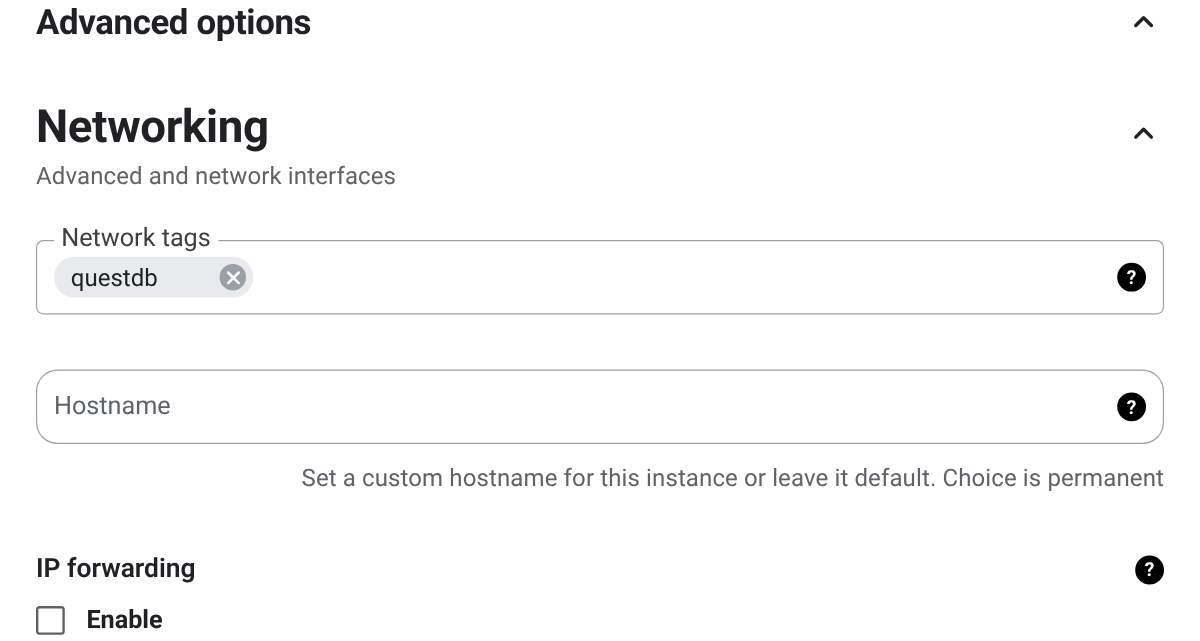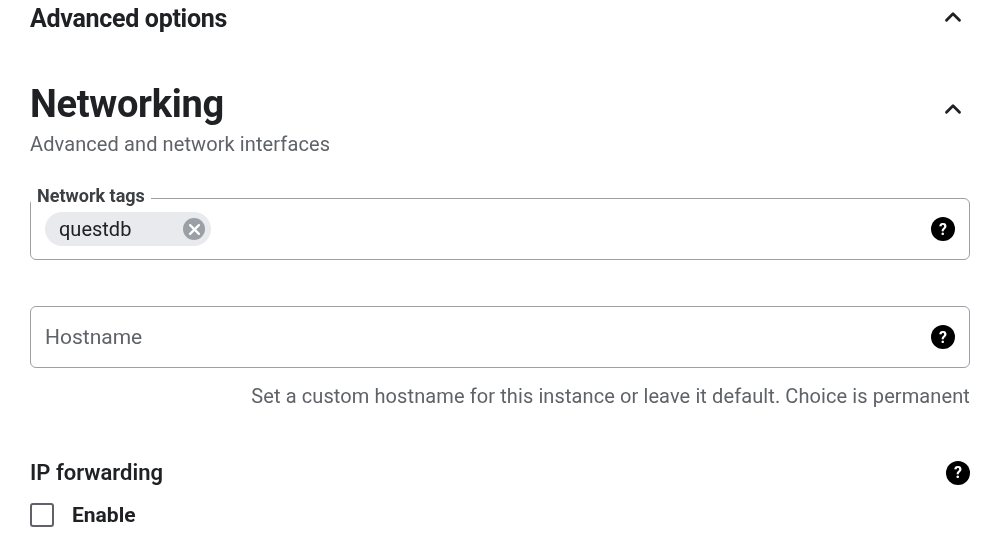--- a/index.html
+++ b/index.html
@@ -11,21 +11,21 @@
       height: 534px;
       padding: 0 30px;
     }
     .section-header {
       display: flex;
       align-items: center;
       justify-content: space-between;
       cursor: pointer;
     }
     .adv-title {
-      font-size: 25px;
+      font-size: 29px;
       font-weight: 700;
       letter-spacing: -0.3px;
       padding-top: 2px;
     }
     .chev {
       width: 34px;
       height: 34px;
       display: flex;
       align-items: center;
       justify-content: center;
@@ -54,26 +54,26 @@
       border-radius: 6px;
       margin-top: 42px;
       padding: 12px 14px;
       min-height: 62px;
       display: flex;
       align-items: center;
     }
     .fieldset-legend {
       position: absolute;
       top: -14px;
-      left: 0;
+      left: 14px;
       background: #fff;
       padding: 0 6px;
-      font-size: 18px;
+      font-size: 21px;
       color: #3c4043;
-      font-weight: 700;
+      font-weight: 400;
     }
     .chip {
       display: inline-flex;
       align-items: center;
       background: #e8eaed;
       border-radius: 18px;
       height: 34px;
       padding: 0 6px 0 14px;
       font-size: 20px;
       color: #202124;
@@ -104,21 +104,21 @@
       font-size: 16px;
       display: flex;
       align-items: center;
       justify-content: center;
       cursor: pointer;
       flex-shrink: 0;
     }
     .textfield {
       position: relative;
       border: 1px solid #9aa0a6;
-      border-radius: 6px;
+      border-radius: 18px;
       margin-top: 46px;
       height: 62px;
       display: flex;
       align-items: center;
       padding: 0 14px;
     }
     .textfield input {
       border: none;
       outline: none;
       font-size: 21px;

